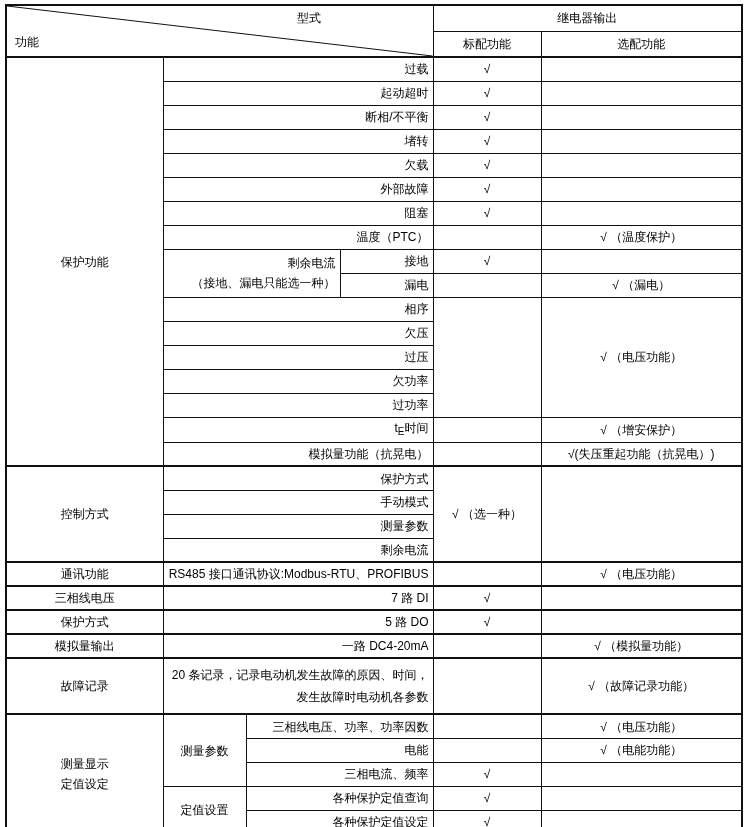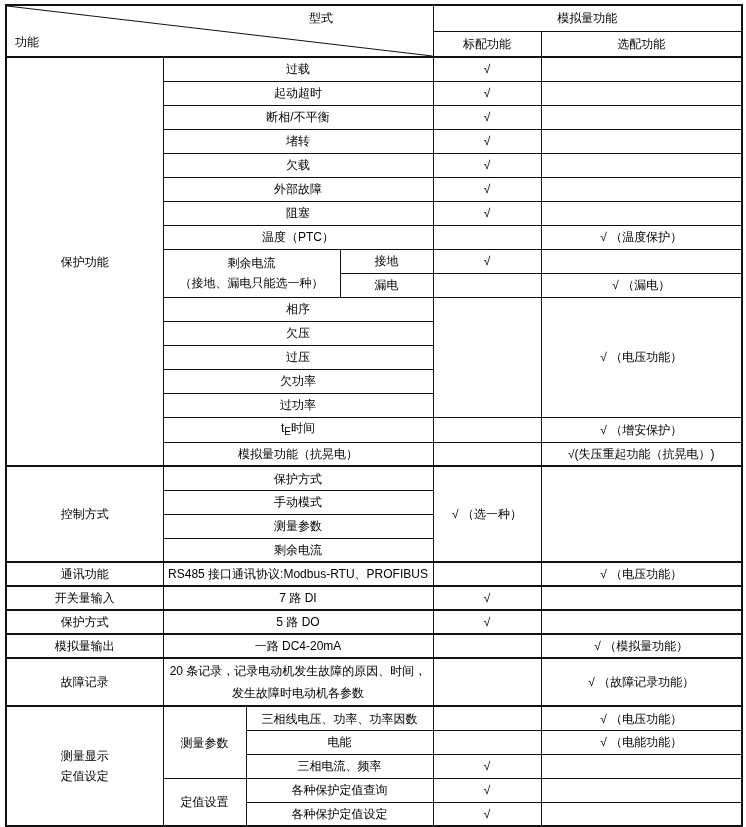--- a/index.html
+++ b/index.html
@@ -12,30 +12,30 @@
     border-collapse:collapse;table-layout:fixed;
     width:736px;margin:4px 5px;border:2px solid #111;
   }
   td{
     border:1px solid #111;
     font-size:12px;line-height:20px;
     padding:0 4px;vertical-align:middle;overflow:hidden;
     word-break:break-all;
   }
   td.c{text-align:center;}
-  td.l{text-align:center;}
+  td.l{text-align:right;}
   td.pre{white-space:pre-line;}
   tr{height:24px;}
   tr.hr1{height:26px;}
   tr.hr2{height:26px;}
-  tr.tall{height:48px;}
+  tr.tall{height:56px;}
   tr.sep td{border-top-width:2px;}
   td.corner{position:relative;padding:0;}
   td.corner svg{position:absolute;left:0;top:0;width:100%;height:100%;display:block;}
-  .corner-type{position:absolute;top:2px;left:71%;transform:translateX(-50%);font-size:12px;margin-left:12px;}
+  .corner-type{position:absolute;top:2px;left:71%;transform:translateX(-50%);font-size:12px;}
   .corner-func{position:absolute;bottom:4px;left:8px;font-size:12px;text-align:center;}
   td.wrapdesc{line-height:22px;}
 </style>
 </head>
 <body>
 
 <table class="fct">
   <colgroup>
     <col style="width:157px">
       <col style="width:83px">
@@ -47,21 +47,21 @@
 
   <tbody>
       <tr class="hr1">
     <td class="corner" colspan="4" rowspan="2">
       <svg viewBox="0 0 100 100" preserveAspectRatio="none">
         <line x1="0" y1="0" x2="100" y2="100" stroke="#111" stroke-width="1" vector-effect="non-scaling-stroke"></line>
       </svg>
       <span class="corner-type">型式</span>
       <span class="corner-func">功能</span>
     </td>
-    <td class="c" colspan="2">模拟量功能</td>
+    <td class="c" colspan="2">继电器输出</td>
   </tr>
   <tr class="hr2">
     <td class="c">标配功能</td>
     <td class="c">选配功能</td>
   </tr>
 
   <tr class="sep">
     <td class="c" rowspan="17">保护功能</td>
     <td class="l" colspan="3">过载</td>
     <td class="c">√</td>
@@ -158,21 +158,21 @@
     <td class="l" colspan="3">剩余电流</td>
   </tr>
 
   <tr class="sep">
     <td class="c">通讯功能</td>
     <td class="l" colspan="3">RS485 接口通讯协议:Modbus-RTU、PROFIBUS</td>
     <td class="c"></td>
     <td class="c">√ （电压功能）</td>
   </tr>
   <tr class="sep">
-    <td class="c">开关量输入</td>
+    <td class="c">三相线电压</td>
     <td class="l" colspan="3">7 路 DI</td>
     <td class="c">√</td>
     <td class="c"></td>
   </tr>
   <tr class="sep">
     <td class="c">保护方式</td>
     <td class="l" colspan="3">5 路 DO</td>
     <td class="c">√</td>
     <td class="c"></td>
   </tr>

